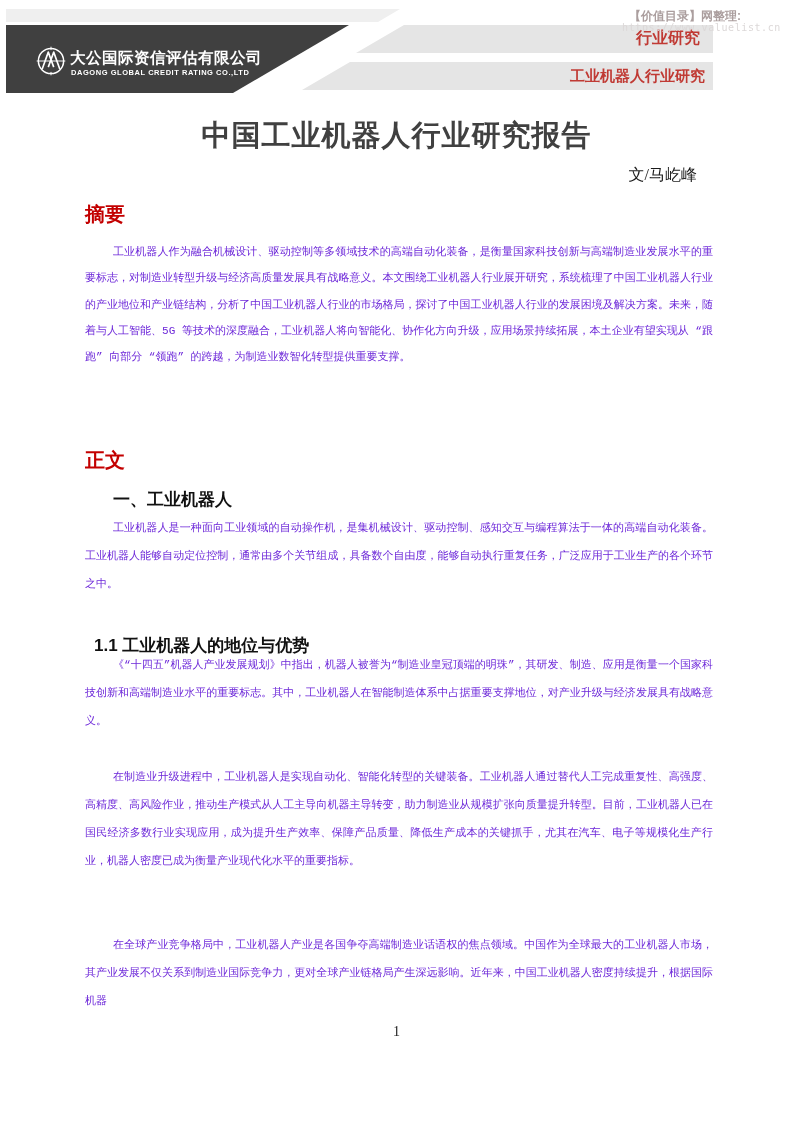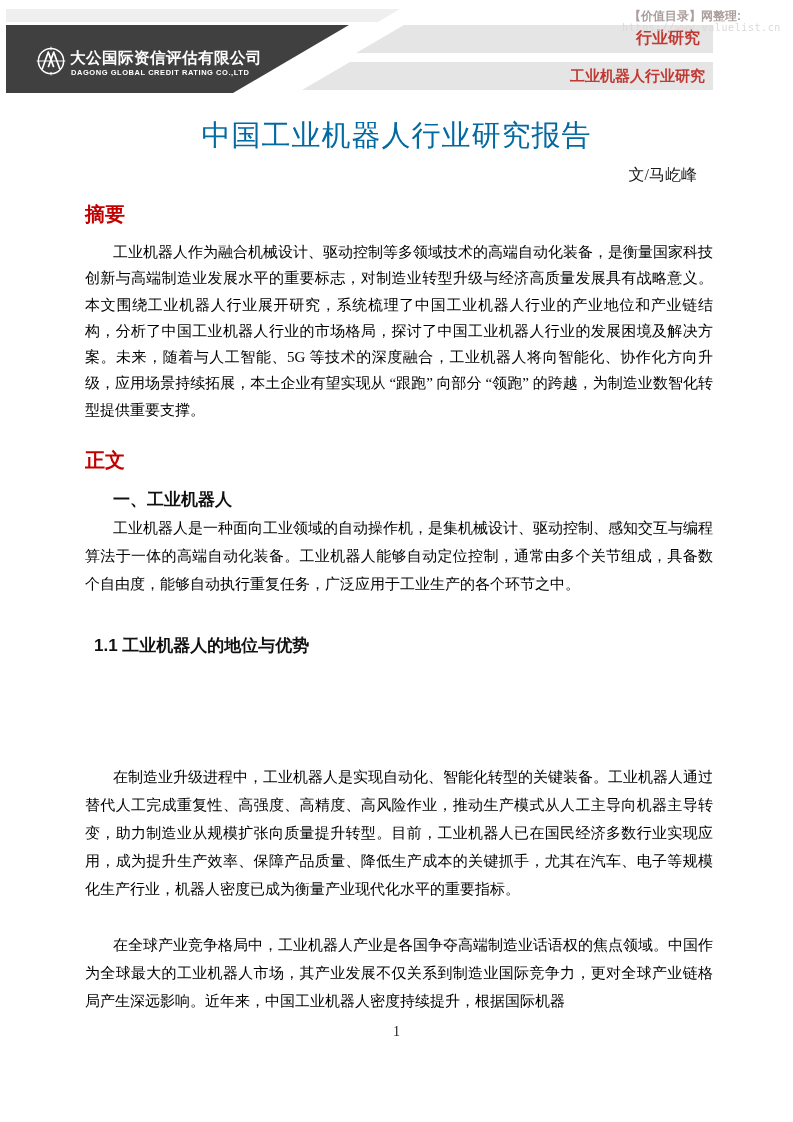--- a/index.html
+++ b/index.html
@@ -45,34 +45,34 @@
     position:absolute; top:8px; right:52px; font-size:12px; font-weight:600;
     color:#ab9e9e; font-family:"Liberation Sans","DejaVu Sans",sans-serif; white-space:nowrap;
   }
   .wm2 {
     position:absolute; top:22px; right:12px; font-size:10px; letter-spacing:0.6px;
     color:#dcd8d8; font-family:"DejaVu Sans Mono",monospace; white-space:nowrap;
   }
   
   .doc-title {
     position:absolute; top:116px; left:0; right:0; text-align:center;
-    font-size:29px; font-weight:normal; letter-spacing:1px; color:#0369a1;
+    font-size:29px; font-weight:bold; letter-spacing:1px; color:#404040;
   }
   .byline {
     position:absolute; top:165px; right:96px; font-size:16px; color:#1a1a1a;
   }
   .red-head {
     position:absolute; left:85px; font-size:20px; font-weight:bold; color:#c30000;
     font-family:"Liberation Sans","DejaVu Sans",sans-serif;
   }
   .abstract-head { top:201px; }
   .body-head { top:447px; }
   .para {
     position:absolute; left:85px; width:628px; text-align:justify;
-    font-size:15px; line-height:28px; text-indent:28px; color:#000000;
+    font-size:11px; line-height:28px; text-indent:28px; color:#6d28d9;font-family:Liberation Mono, monospace;
   }
   .abstract-para { top:239px; line-height:26.3px; }
   .p-sec1  { top:514px; }
   .p-s11-1 { top:651px; }
   .p-s11-2 { top:763px; }
   .p-s11-3 { top:931px; }
   .sec-head {
     position:absolute; left:85px; width:628px; font-weight:bold; font-size:17px;
     color:#111; font-family:"Liberation Sans","DejaVu Sans",sans-serif; white-space:nowrap;
   }
@@ -123,20 +123,21 @@
   <p class="para abstract-para">工业机器人作为融合机械设计、驱动控制等多领域技术的高端自动化装备，是衡量国家科技创新与高端制造业发展水平的重要标志，对制造业转型升级与经济高质量发展具有战略意义。本文围绕工业机器人行业展开研究，系统梳理了中国工业机器人行业的产业地位和产业链结构，分析了中国工业机器人行业的市场格局，探讨了中国工业机器人行业的发展困境及解决方案。未来，随着与人工智能、5G 等技术的深度融合，工业机器人将向智能化、协作化方向升级，应用场景持续拓展，本土企业有望实现从 “跟跑” 向部分 “领跑” 的跨越，为制造业数智化转型提供重要支撑。</p>
 
   <h2 class="red-head body-head">正文</h2>
 
   <h3 class="sec-head sec1-head">一、工业机器人</h3>
 
   <p class="para p-sec1">工业机器人是一种面向工业领域的自动操作机，是集机械设计、驱动控制、感知交互与编程算法于一体的高端自动化装备。工业机器人能够自动定位控制，通常由多个关节组成，具备数个自由度，能够自动执行重复任务，广泛应用于工业生产的各个环节之中。</p>
 
   <h3 class="sec-head sec11-head">1.1 工业机器人的地位与优势</h3>
 
+  <p class="para p-s11-1">《“十四五”机器人产业发展规划》中指出，机器人被誉为“制造业皇冠顶端的明珠”，其研发、制造、应用是衡量一个国家科技创新和高端制造业水平的重要标志。其中，工业机器人在智能制造体系中占据重要支撑地位，对产业升级与经济发展具有战略意义。</p>
 
   <p class="para p-s11-2">在制造业升级进程中，工业机器人是实现自动化、智能化转型的关键装备。工业机器人通过替代人工完成重复性、高强度、高精度、高风险作业，推动生产模式从人工主导向机器主导转变，助力制造业从规模扩张向质量提升转型。目前，工业机器人已在国民经济多数行业实现应用，成为提升生产效率、保障产品质量、降低生产成本的关键抓手，尤其在汽车、电子等规模化生产行业，机器人密度已成为衡量产业现代化水平的重要指标。</p>
 
   <p class="para p-s11-3">在全球产业竞争格局中，工业机器人产业是各国争夺高端制造业话语权的焦点领域。中国作为全球最大的工业机器人市场，其产业发展不仅关系到制造业国际竞争力，更对全球产业链格局产生深远影响。近年来，中国工业机器人密度持续提升，根据国际机器</p>
 
   <div class="page-number">1</div>
 
 </div>
 
 </body></html>

